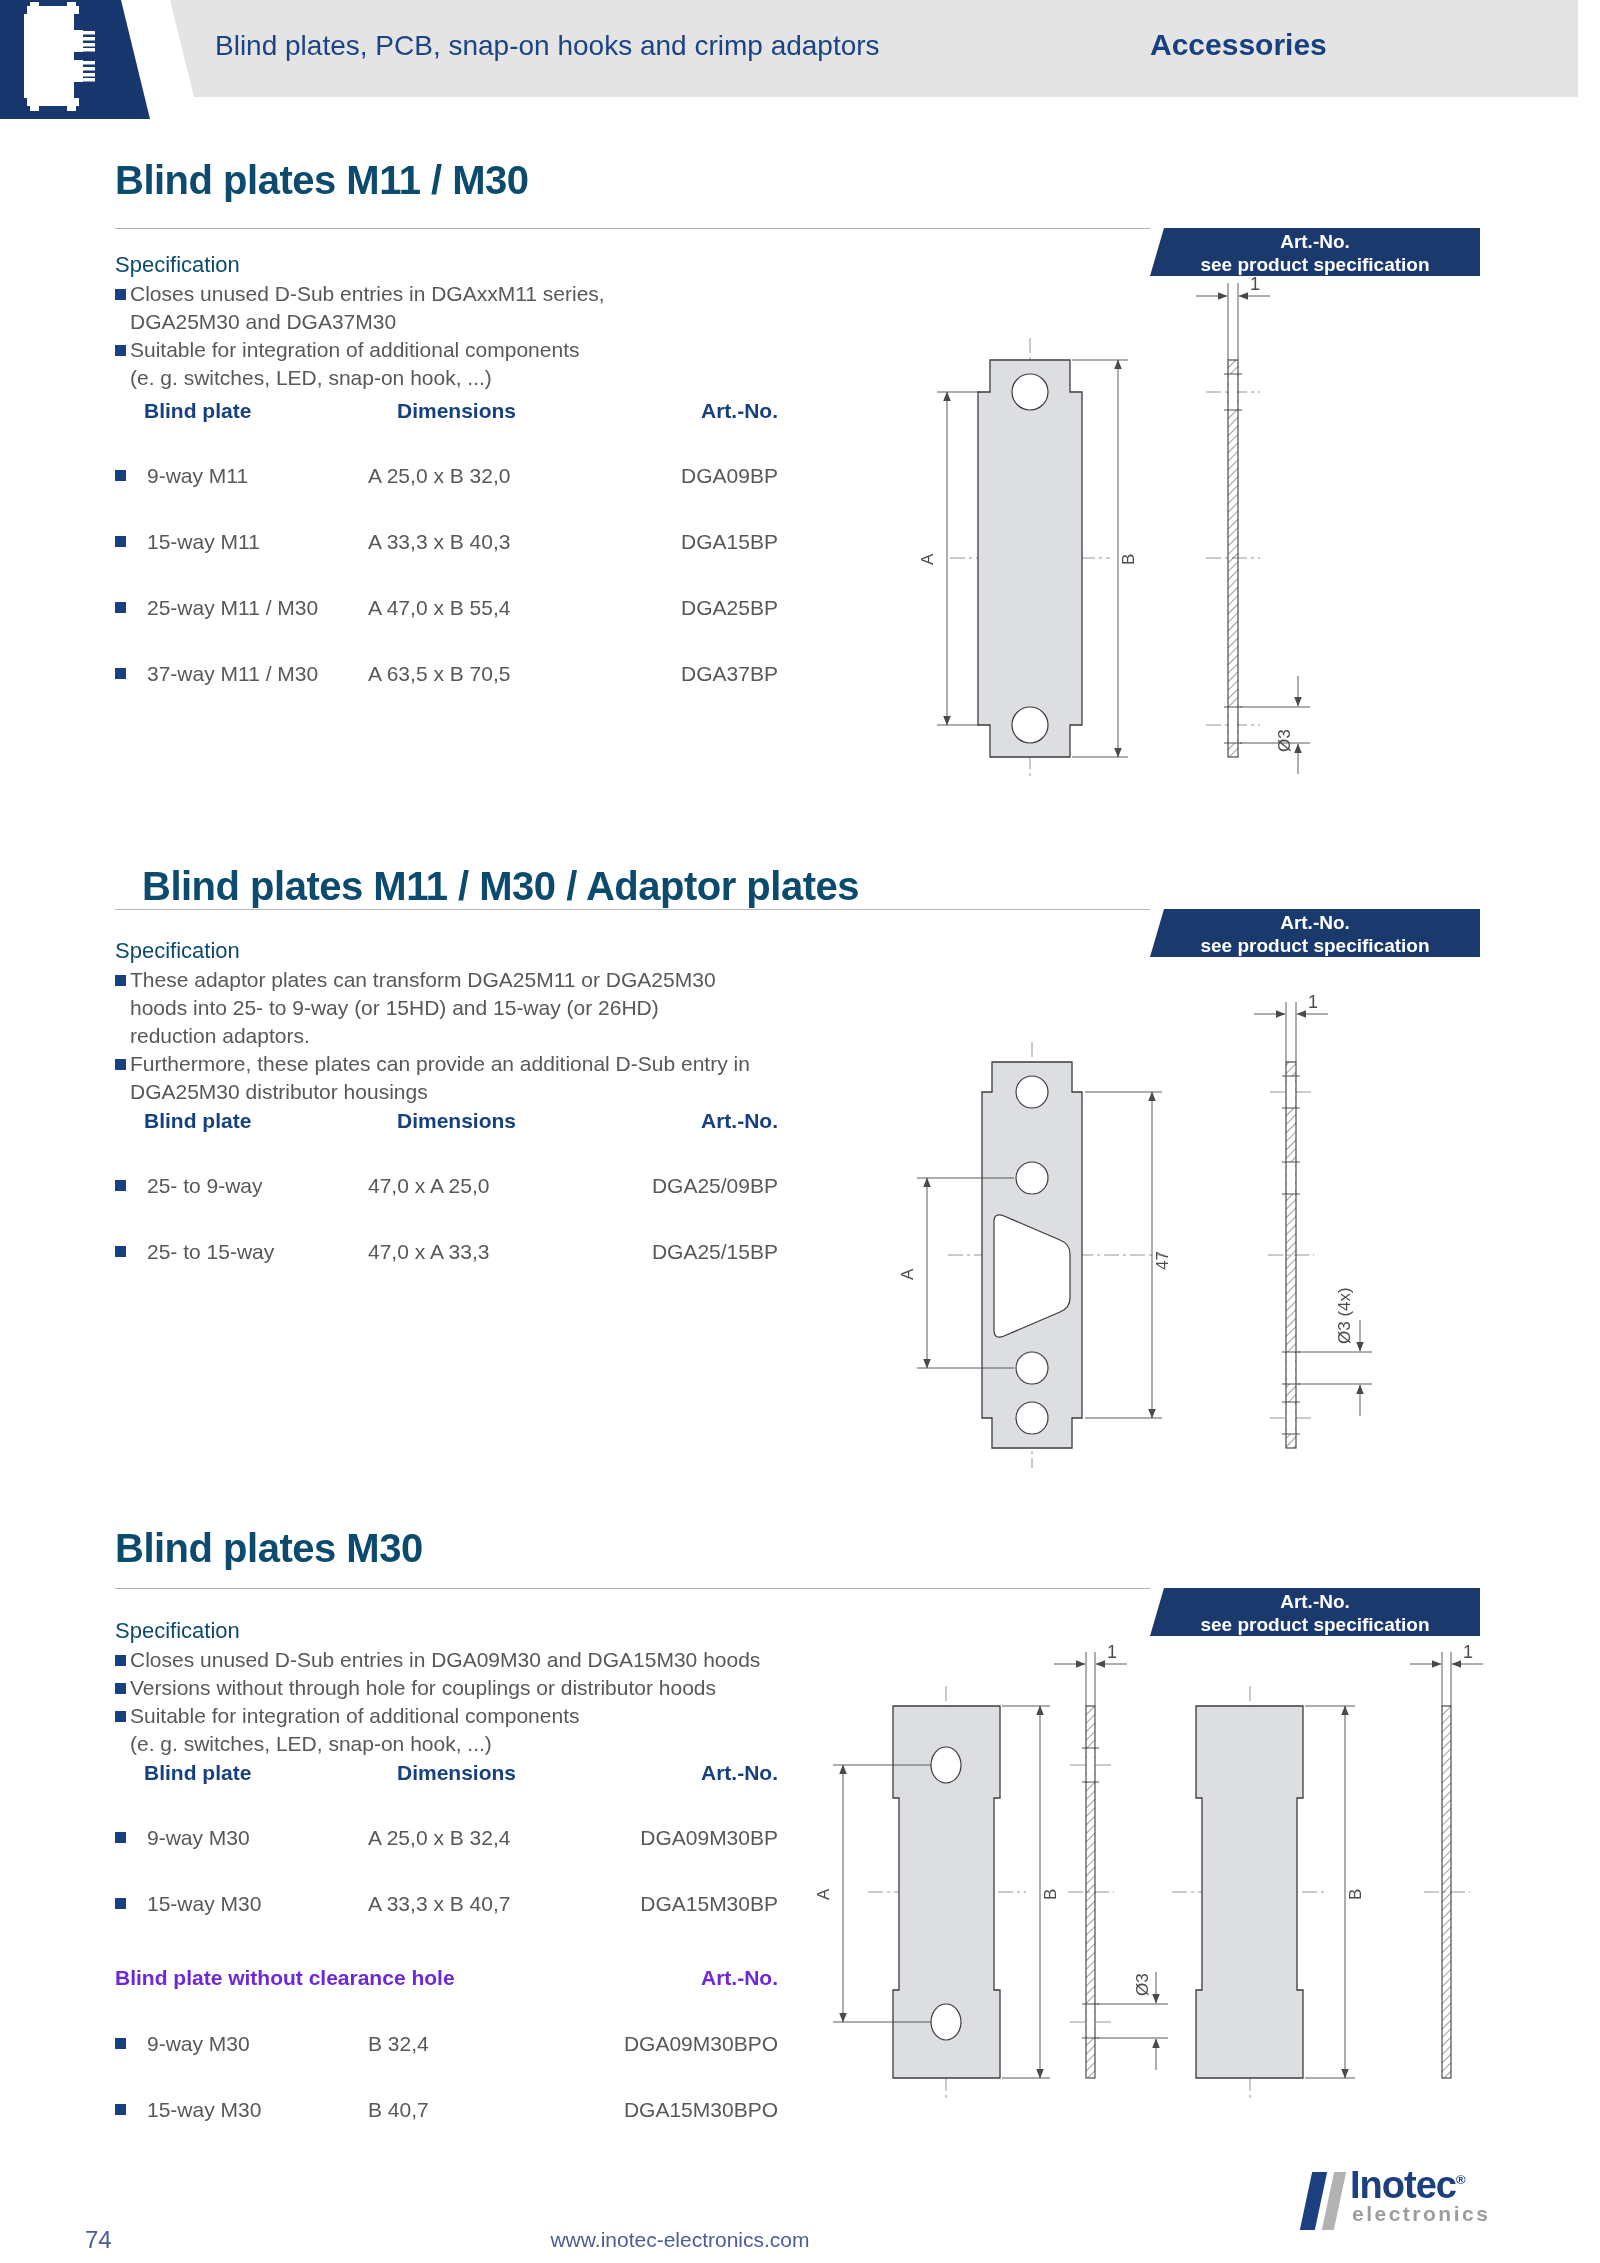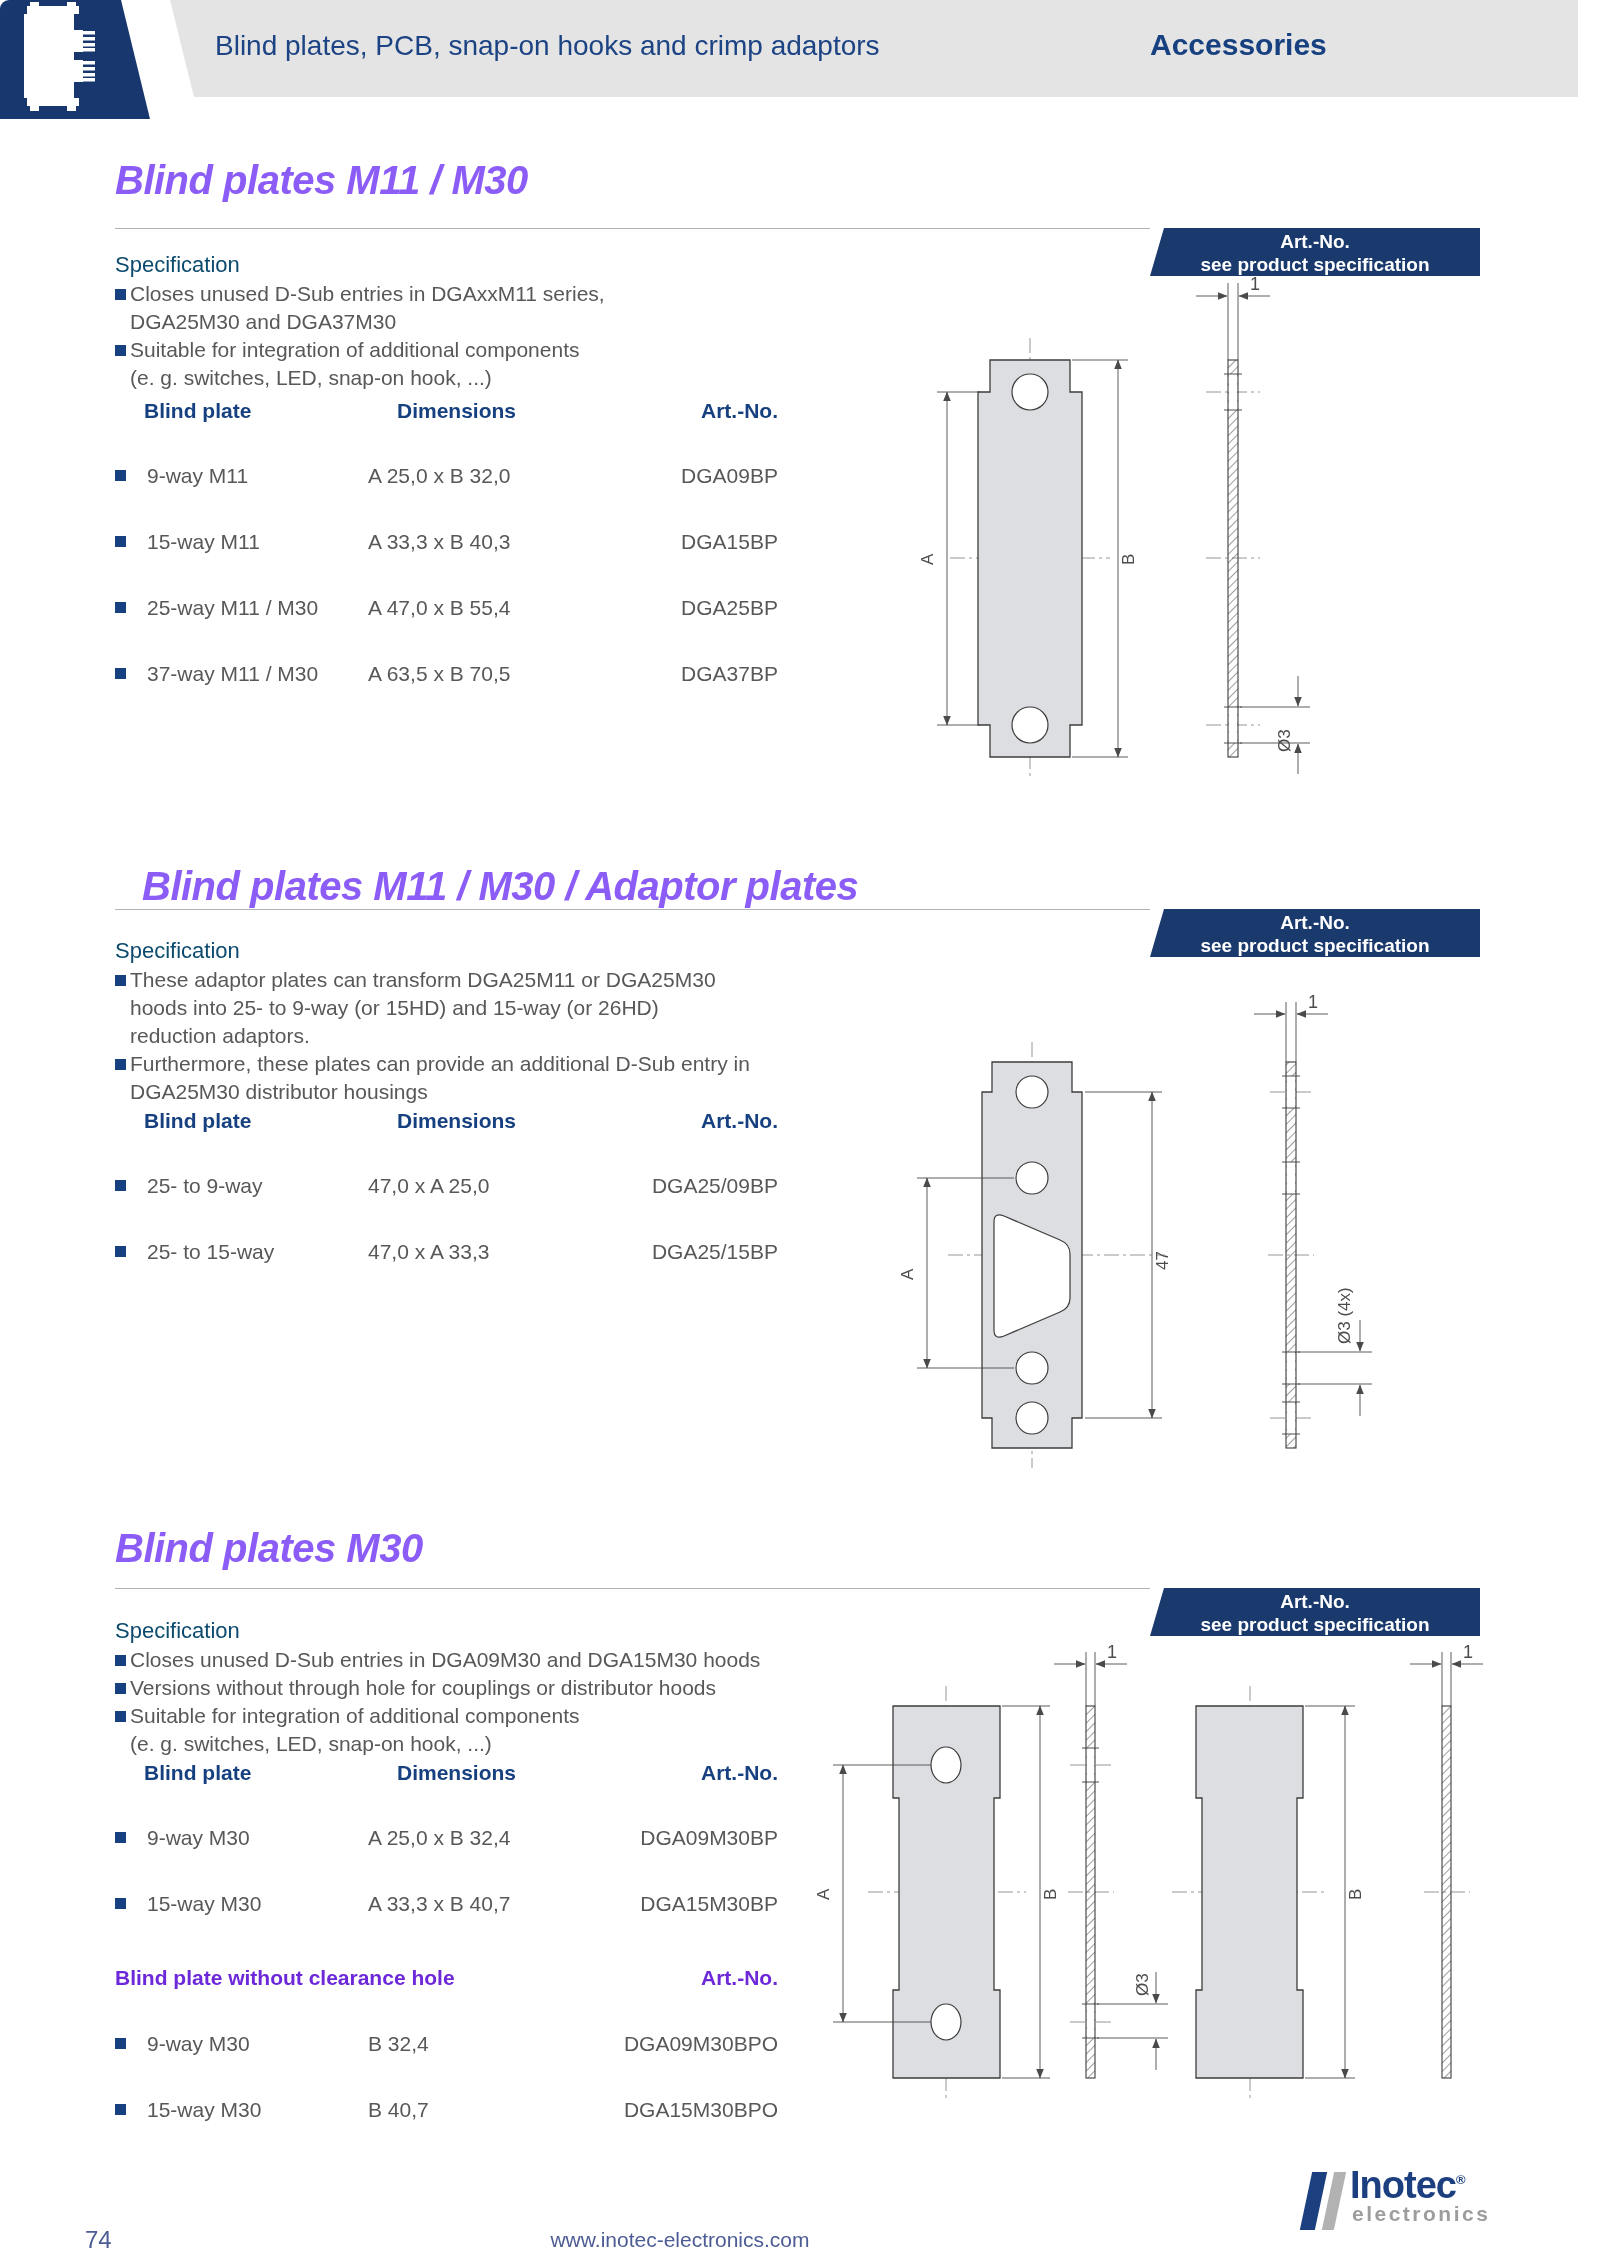--- a/index.html
+++ b/index.html
@@ -1,27 +1,27 @@
 <!DOCTYPE html>
 <html><head>
 <meta charset="utf-8">
 <style>
   html,body{margin:0;padding:0;background:#fff;}
   .page{position:relative;width:1600px;height:2263px;background:#ffffff;overflow:hidden;
-        font-family:"Liberation Sans",sans-serif;border-radius:9px;}
+        font-family:"Liberation Sans",sans-serif;}
   
   .hdr-gray{position:absolute;left:150px;top:0;width:1428px;height:97px;background:#e4e4e4;
             clip-path:polygon(20px 0,100% 0,100% 100%,44px 100%);}
   .hdr-blue{position:absolute;left:0;top:0;width:150px;height:119px;background:#17376e;
             clip-path:polygon(0 0,121px 0,150px 119px,0 119px);}
   .hdr-title{position:absolute;left:215px;top:30px;font-size:28px;color:#1c4383;}
   .hdr-badge{position:absolute;left:1150px;top:28px;width:328px;text-align:left;
              font-size:30px;font-weight:bold;color:#16407f;}
   
-  .sec-title{position:absolute;left:115px;margin:0;font-size:40px;font-weight:bold;color:#8b5cf6;letter-spacing:-.5px;font-style:italic;}
+  .sec-title{position:absolute;left:115px;margin:0;font-size:40px;font-weight:bold;color:#0c4a6e;letter-spacing:-.5px;}
   .rule{position:absolute;left:115px;width:1035px;height:1px;background:#b3b3b3;}
   .artbox{position:absolute;left:1150px;width:330px;height:48px;background:#1a3a6e;
           clip-path:polygon(14px 0,100% 0,100% 100%,0 100%);color:#fff;text-align:center;}
   .artbox .l1{font-size:19px;font-weight:bold;line-height:24px;margin-top:2px;}
   .artbox .l2{font-size:19px;font-weight:bold;line-height:21px;}
   .spec{position:absolute;left:115px;width:700px;}
   .spec-h{font-size:22px;font-weight:normal;color:#0c4a6e;line-height:30px;}
   .bullet{display:flex;align-items:flex-start;}
   .sq{flex:0 0 11px;width:11px;height:11px;background:#16407f;margin:9px 0 0 0;}
   .btext{margin-left:4px;font-size:21px;line-height:28px;color:#58585a;white-space:pre-line;}

